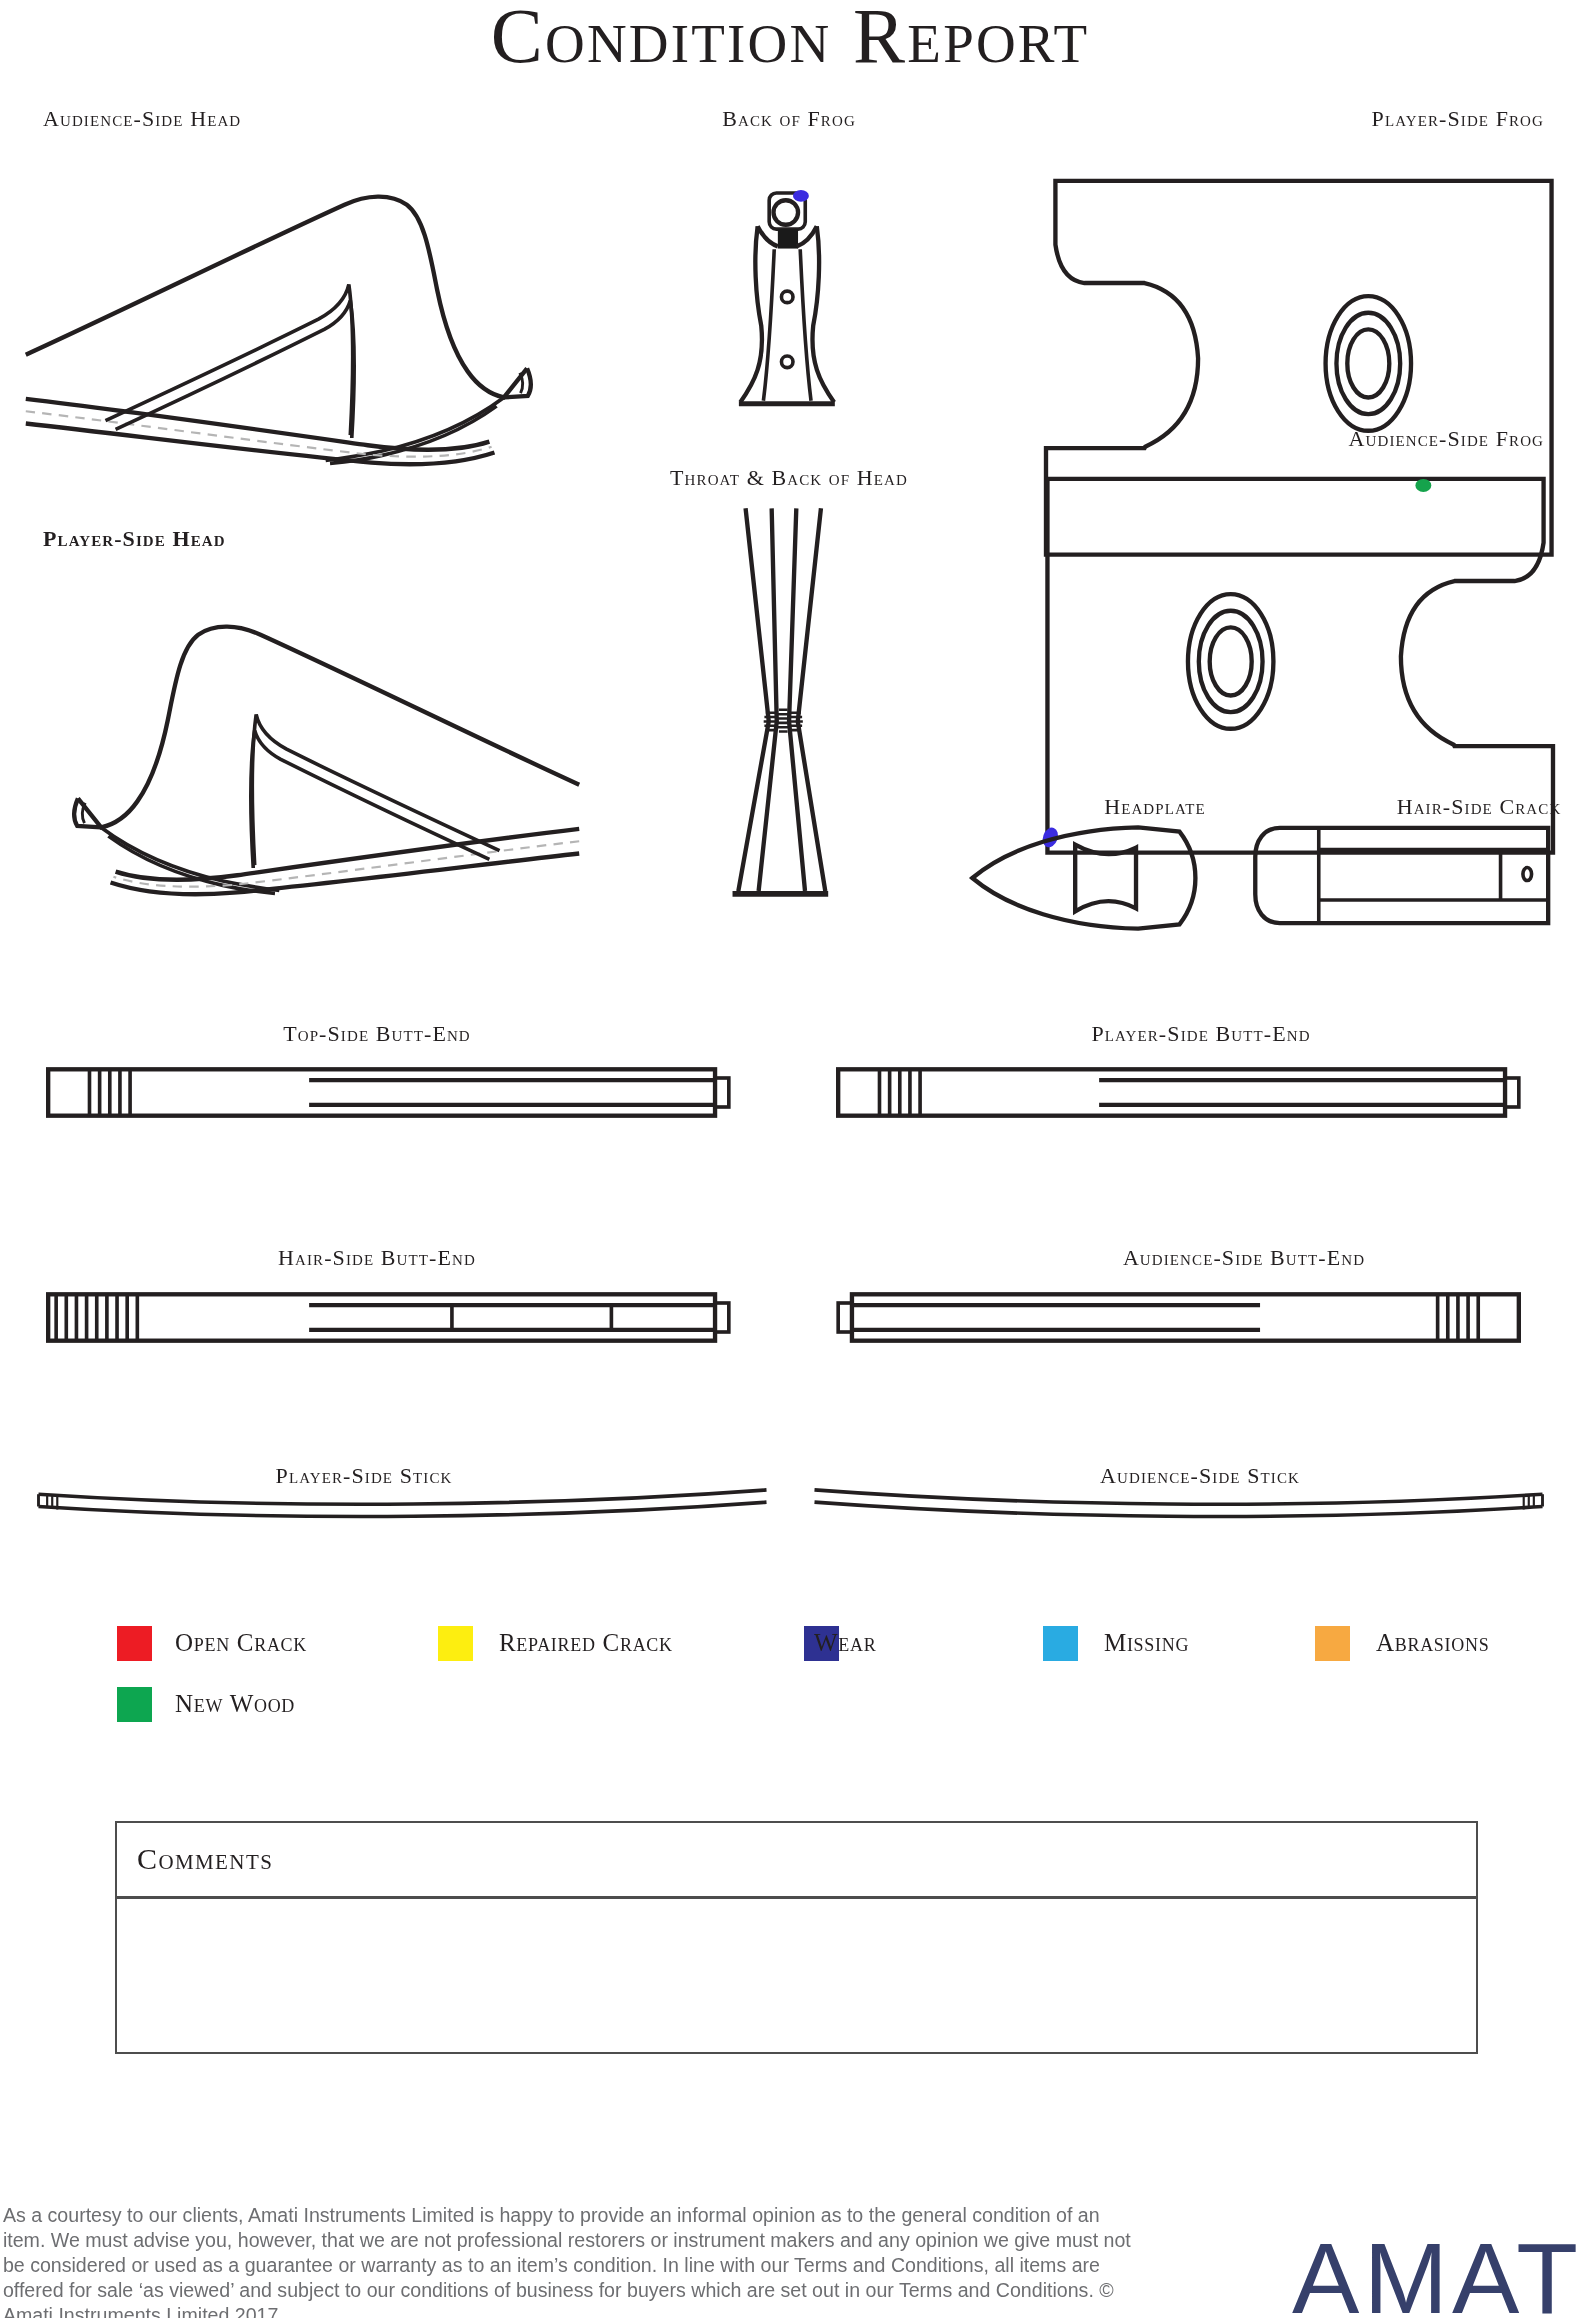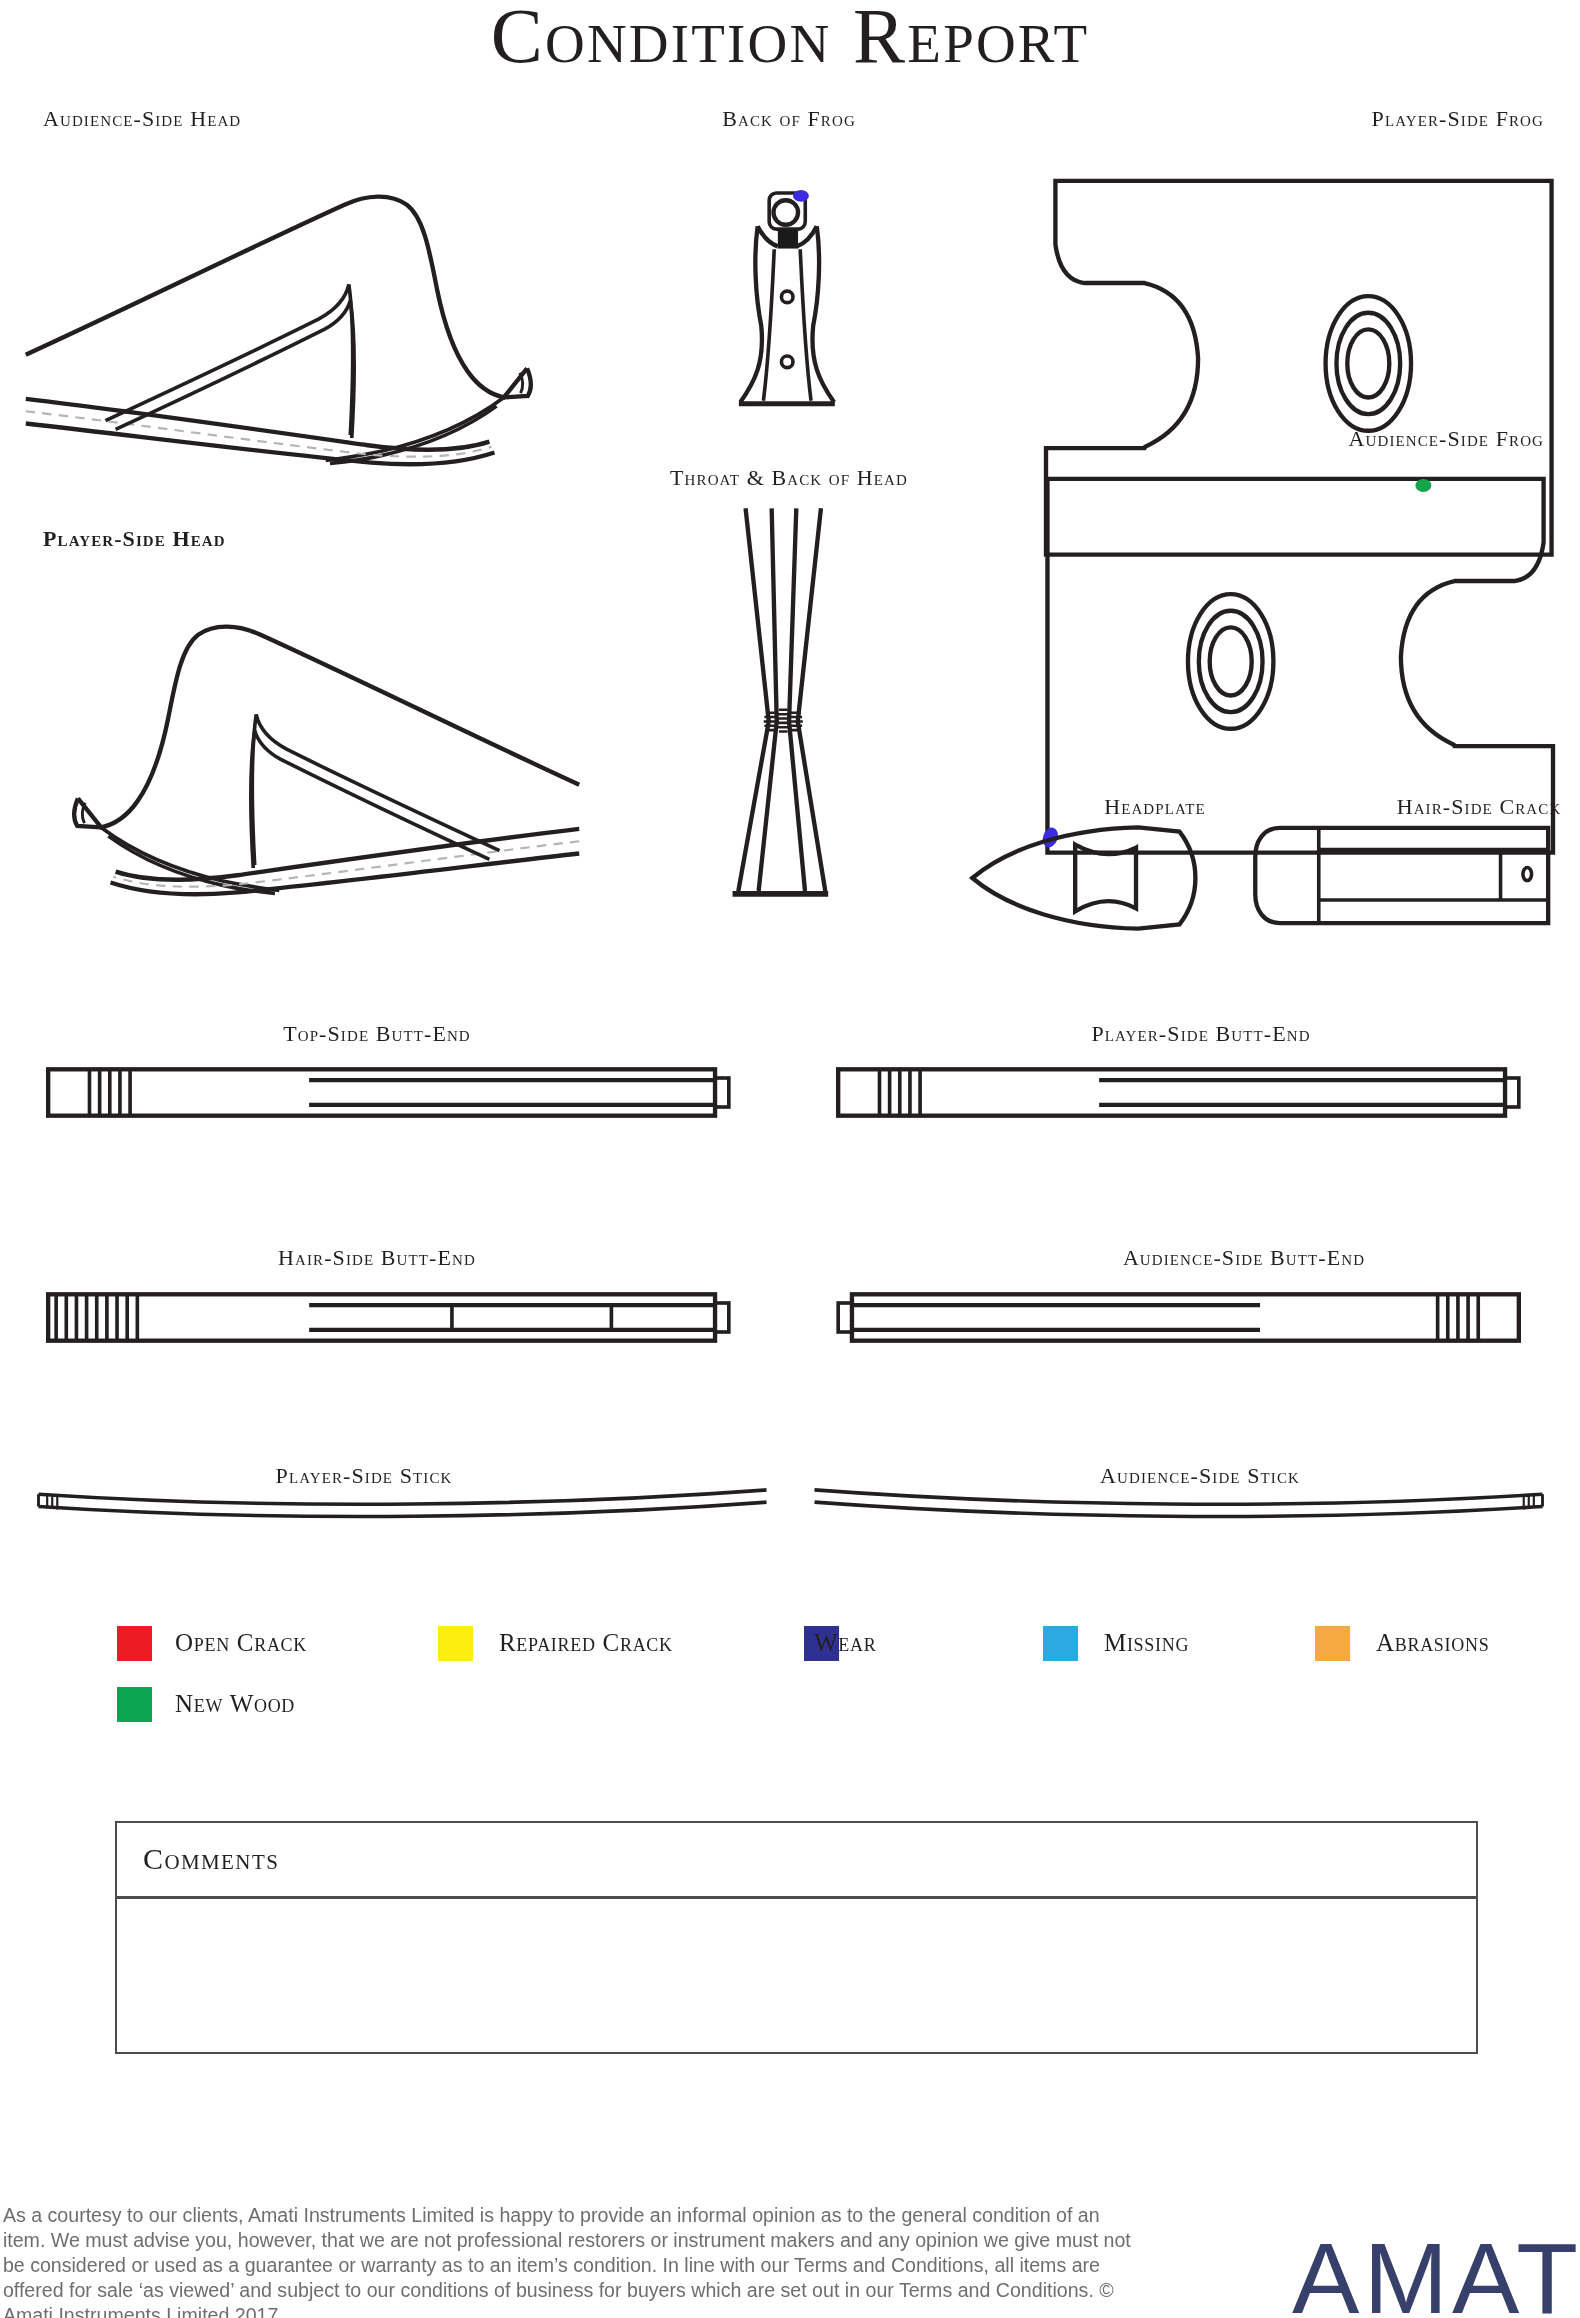--- a/index.html
+++ b/index.html
@@ -14,21 +14,21 @@
          color:#231f20;white-space:nowrap;}
   svg{position:absolute;overflow:visible;}
   svg path,svg rect,svg circle,svg ellipse,svg line{vector-effect:none;}
   .legend-item{position:absolute;}
   .swatch{position:absolute;width:35px;height:35px;}
   .legend-lbl{position:absolute;font-variant:small-caps;font-size:25px;letter-spacing:0.7px;
               white-space:nowrap;color:#231f20;}
   .comments-box{position:absolute;left:115px;top:1821px;width:1359px;height:229px;
                 border:2.2px solid #4d4d4d;background:#fff;}
   .comments-head{position:relative;width:100%;height:73px;border-bottom:3.6px solid #4d4d4d;}
-  .comments-title{position:absolute;left:26px;top:19px;font-variant:small-caps;
+  .comments-title{position:absolute;left:20px;top:19px;font-variant:small-caps;
                   font-size:30px;letter-spacing:1.4px;color:#231f20;}
   .comments-body{position:relative;width:100%;height:150px;background:#fff;}
   .disclaimer{position:absolute;left:2.9px;top:2203px;width:1144px;
               font-family:"Liberation Sans","DejaVu Sans",sans-serif;
               font-size:19.6px;line-height:25px;color:#6d6e71;}
   .logo{position:absolute;left:1292px;top:2221px;
         font-family:"Liberation Sans","DejaVu Sans",sans-serif;
         font-size:101px;font-weight:100;letter-spacing:4.3px;white-space:nowrap;}
 </style>
 </head>

